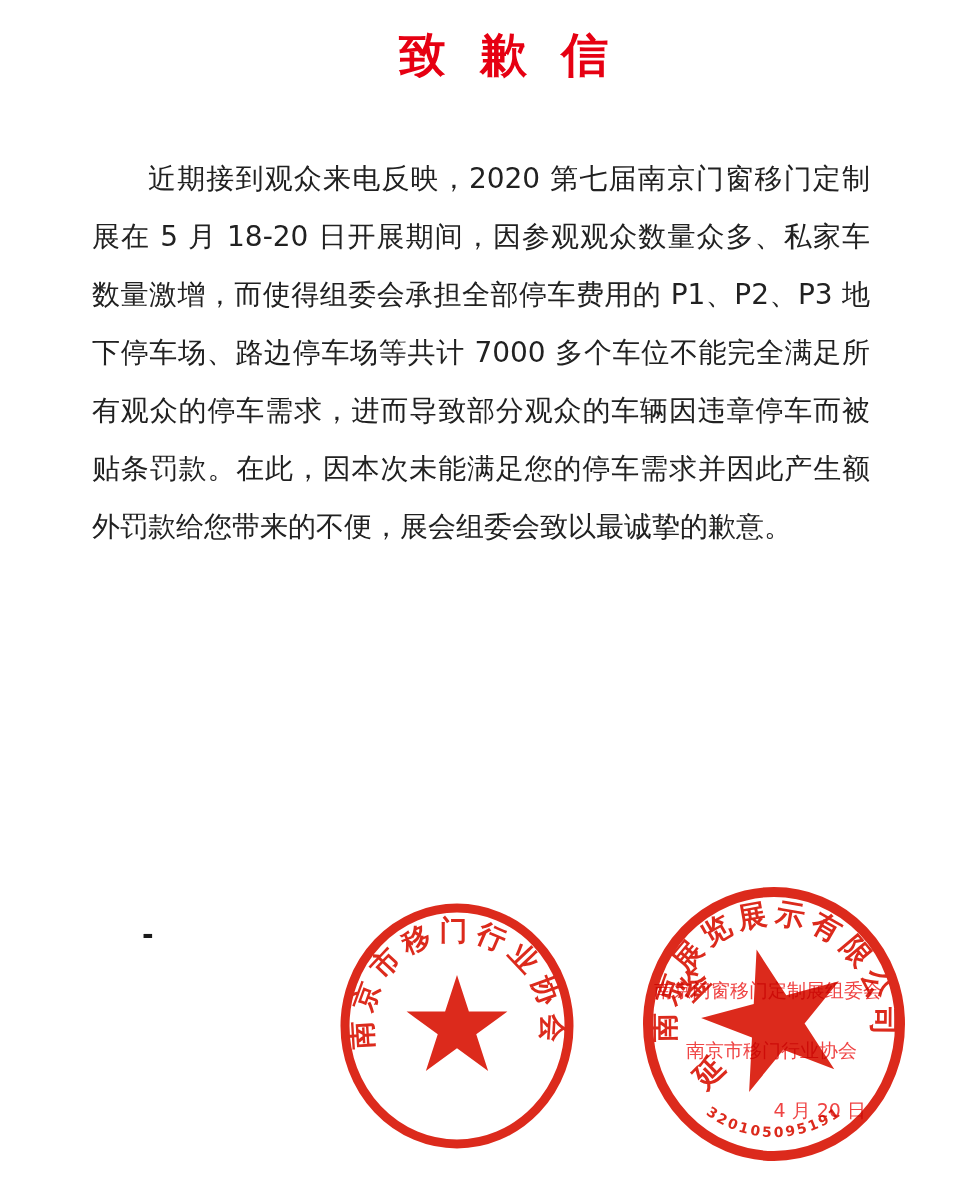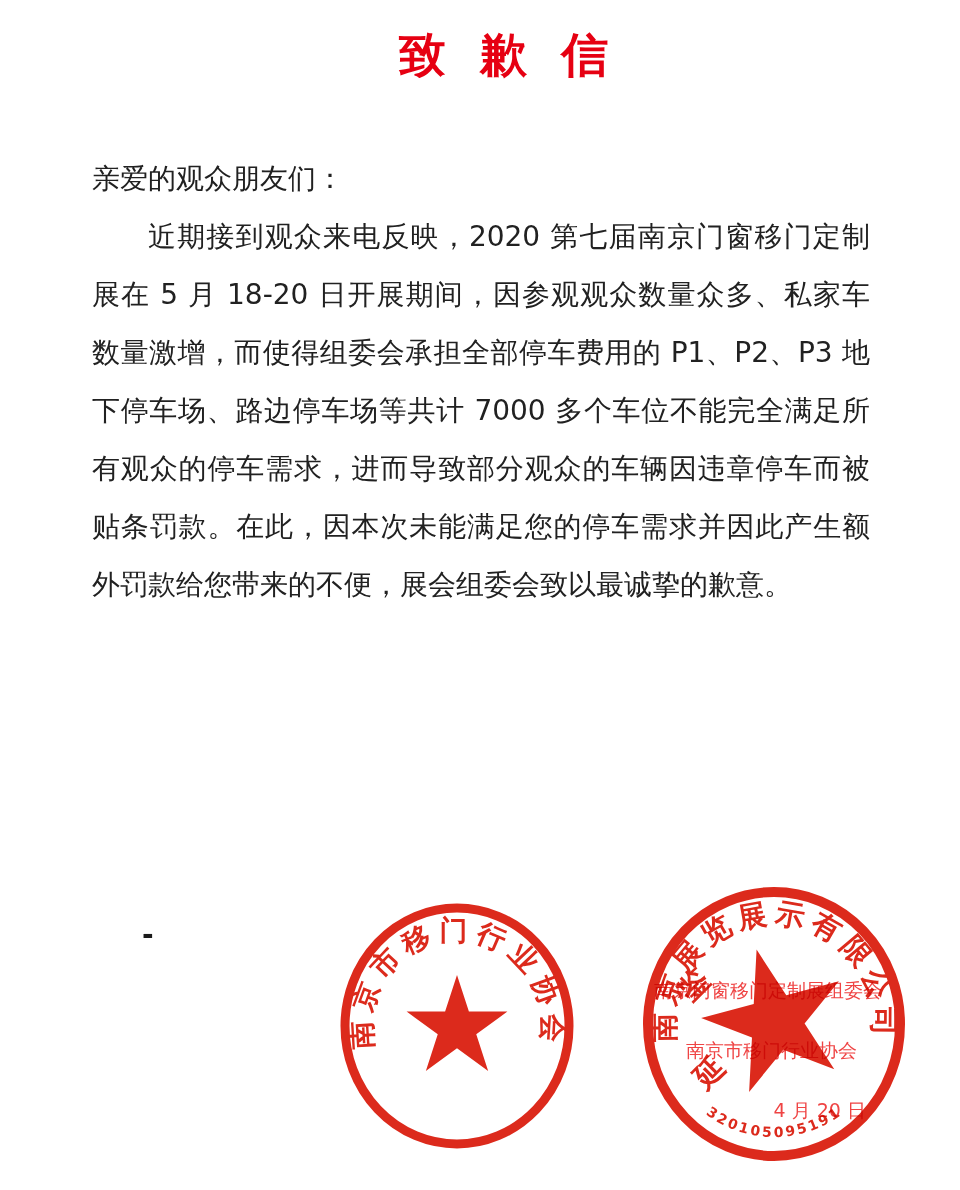--- a/index.html
+++ b/index.html
@@ -35,21 +35,20 @@
   .sig-date{padding-right:16px;}
 </style>
 </head>
 <body>
 
 <div class="page">
 
   <h1 class="title">致 歉 信</h1>
 
   <div class="body-text">
-    <p class="salutation">亲爱的观众朋友们：</p>
     <p class="para">近期接到观众来电反映，2020 第七届南京门窗移门定制展在 5 月 18-20 日开展期间，因参观观众数量众多、私家车数量激增，而使得组委会承担全部停车费用的 P1、P2、P3 地下停车场、路边停车场等共计 7000 多个车位不能完全满足所有观众的停车需求，进而导致部分观众的车辆因违章停车而被贴条罚款。在此，因本次未能满足您的停车需求并因此产生额外罚款给您带来的不便，展会组委会致以最诚挚的歉意。</p>
   </div>
 
   <span class="stray-dash">-</span>
 
   <svg class="stamp stamp-left" width="242" height="252" viewBox="0 0 242 252">
     <defs>
       <path id="arcL" d="M40.2,155.4 A86,86 0 1 1 201.8,155.4" fill="none"></path>
     </defs>
     <ellipse cx="121" cy="126" rx="112" ry="118" fill="none" stroke="#dc2a1c" stroke-width="9"></ellipse>

